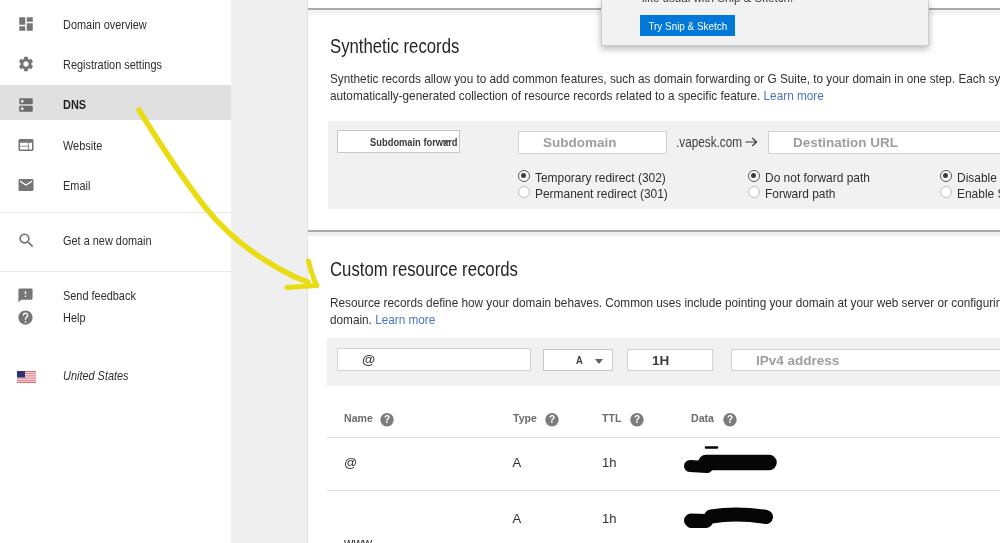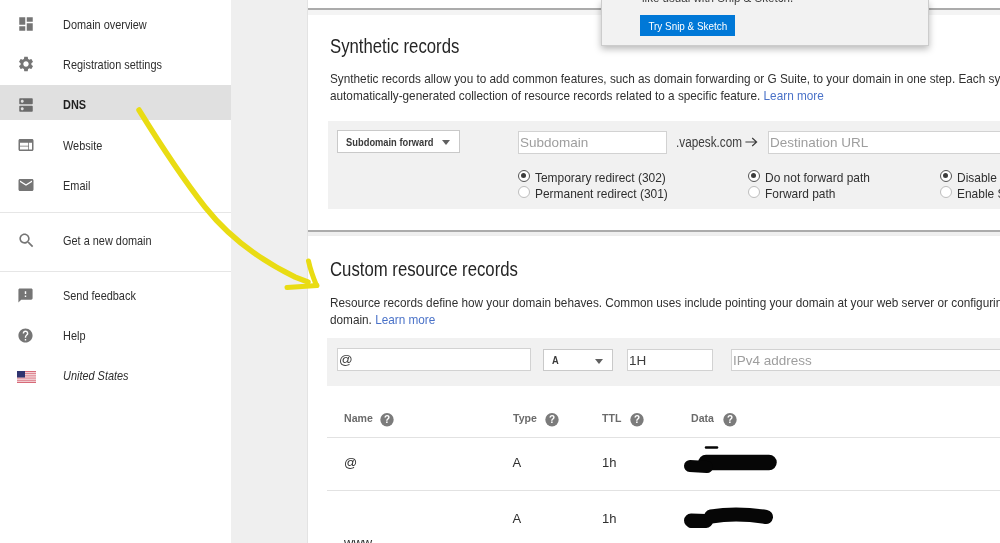--- a/index.html
+++ b/index.html
@@ -1,22 +1,22 @@
 <!DOCTYPE html>
 <html><head>
 <meta charset="utf-8">
 <style>
   * { margin:0; padding:0; box-sizing:border-box; }
   html,body { width:1000px; height:543px; overflow:hidden; }
   body { font-family:"Liberation Sans", sans-serif; position:relative; background:#fff; }
   .abs { position:absolute; }
   .panel { position:absolute; background:#f1f1f1; }
-  .inp { position:absolute; background:#fff; border:1px solid #d2d2d2; font-size:13.5px; color:#9e9e9e; display:flex; align-items:center; padding-left:1px; }
+  .inp { position:absolute; background:#fff; border:1px solid #d2d2d2; font-size:13.5px; color:#9e9e9e; display:flex; align-items:center; padding-left:24px;font-weight:bold; }
   .inp.dark { color:#3c3c3c; }
-  .dd { position:absolute; background:#fff; border:1px solid #c9c9c9; display:flex; align-items:center; }
+  .dd { position:absolute; background:#fff; border:1px solid #c9c9c9; display:flex; align-items:center;padding-left:24px; }
   .dd .t { font-size:11.5px; font-weight:bold; color:#3a3a3a; white-space:nowrap; transform:scaleX(.81); transform-origin:0 50%; }
   .dd .caret { width:0; height:0; border-left:4.5px solid transparent; border-right:4.5px solid transparent; border-top:5px solid #606060; position:absolute; }
   .menu-item { position:absolute; left:0; width:247px; height:40px; display:flex; align-items:center; }
   .menu-item .lbl { position:absolute; left:63px; font-size:13px; color:#2e2e2e; white-space:nowrap; transform:scaleX(.84); transform-origin:0 50%; }
   .menu-item svg { position:absolute; left:17px; }
   .radio { position:absolute; width:12px; height:12px; border-radius:50%; background:#fff; border:1.5px solid #bdbdbd; }
   .radio.sel { border-color:#555; }
   .radio.sel::after { content:""; position:absolute; left:2px; top:2px; width:5px; height:5px; border-radius:50%; background:#3c3c3c; }
   .rlbl { position:absolute; font-size:13.5px; color:#2f2f2f; white-space:nowrap; transform:scaleX(.885); transform-origin:0 50%; }
   .hdr { position:absolute; font-size:11.5px; font-weight:bold; color:#6b6b6b; white-space:nowrap; transform:scaleX(.92); transform-origin:0 50%; }
@@ -165,21 +165,21 @@
       <path d="M15.5 14h-.79l-.28-.27C15.41 12.59 16 11.11 16 9.5 16 5.91 13.09 3 9.5 3S3 5.91 3 9.5 5.91 16 9.5 16c1.61 0 3.09-.59 4.23-1.57l.27.28v.79l5 4.99L20.49 19l-4.99-5zm-6 0C7.01 14 5 11.99 5 9.5S7.01 5 9.5 5 14 7.01 14 9.5 11.99 14 9.5 14z"></path>
     </svg>
     <span class="lbl">Get a new domain</span>
   </div>
   <div class="menu-item" style="top:275px;">
     <svg width="17" height="17" viewBox="0 0 24 24" fill="#757575">
       <path d="M20 2H4c-1.1 0-1.99.9-1.99 2L2 22l4-4h14c1.1 0 2-.9 2-2V4c0-1.1-.9-2-2-2zm-7 12h-2v-2h2v2zm0-4h-2V6h2v4z"></path>
     </svg>
     <span class="lbl">Send feedback</span>
   </div>
-  <div class="menu-item" style="top:315px;">
+  <div class="menu-item" style="top:297px;">
     <svg width="17" height="17" viewBox="0 0 24 24" fill="#757575">
       <path d="M12 2C6.48 2 2 6.48 2 12s4.48 10 10 10 10-4.48 10-10S17.52 2 12 2zm1 17h-2v-2h2v2zm2.07-7.75l-.9.92C13.45 12.9 13 13.5 13 15h-2v-.5c0-1.1.45-2.1 1.17-2.83l1.24-1.26c.37-.36.59-.86.59-1.41 0-1.1-.9-2-2-2s-2 .9-2 2H8c0-2.21 1.79-4 4-4s4 1.79 4 4c0 .88-.36 1.68-.93 2.25z"></path>
     </svg>
     <span class="lbl">Help</span>
   </div>
   <div class="menu-item" style="top:355px;font-style:italic;">
     <svg width="19" height="12" viewBox="0 0 19 12" style="top:16px;">
       <rect width="19" height="12" fill="#fff"></rect>
       <g fill="#d76a78">
         <rect y="0" width="19" height="1.2"></rect>

